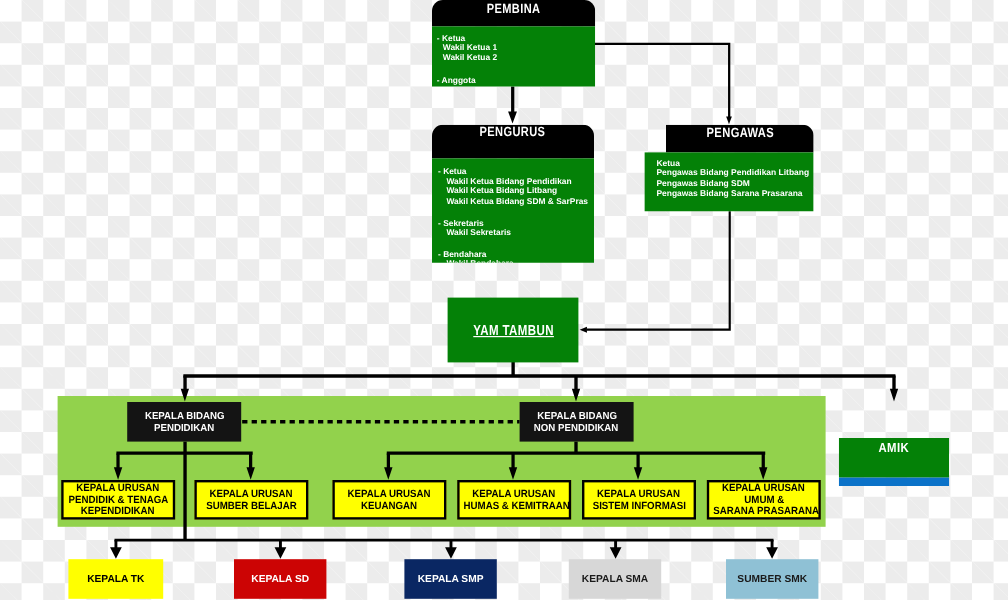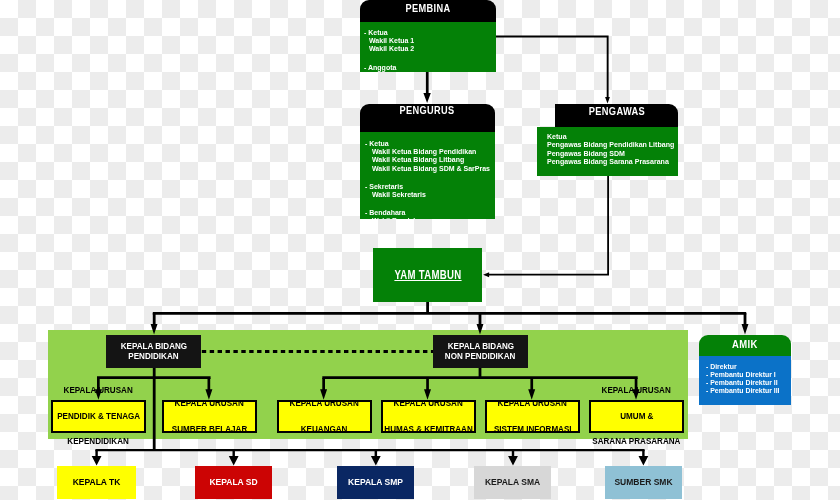--- a/index.html
+++ b/index.html
@@ -34,22 +34,22 @@
   
   #panel{position:absolute;background:#92d24c;z-index:1;}
 
   
   .blackbox{position:absolute;z-index:8;background:#141414;color:#fff;font-weight:bold;
     display:flex;flex-direction:column;align-items:center;justify-content:center;
     text-align:center;line-height:1.15;}
 
   
   .yellowbox{position:absolute;z-index:8;background:#ffff00;border:2px solid #000;color:#000;
-    font-weight:bold;display:flex;flex-direction:column;align-items:center;
-    justify-content:center;text-align:center;line-height:1.12;box-sizing:border-box;gap:16px;}
+    font-weight:bold;display:flex;flex-direction:column;
+    justify-content:center;text-align:center;line-height:1.12;box-sizing:border-box;}
 
   
   .schoolbox{position:absolute;z-index:8;display:flex;align-items:center;justify-content:center;
     font-weight:bold;text-align:center;box-sizing:border-box;padding-bottom:1px;line-height:1;}
 </style>
 </head>
 <body>
 
 <div id="stage">
 
@@ -137,21 +137,21 @@
       <div class="ln">Pengawas Bidang SDM</div>
       <div class="ln">Pengawas Bidang Sarana Prasarana</div>
     </div>
   </div>
 
   <div class="greenbox" style="left:373px;top:248px;width:109px;height:54px;font-size:12px;text-decoration:underline;">
     <span class="cond">YAM TAMBUN</span>
   </div>
 
   <div class="card" style="left:699px;top:335px;width:92px;height:70px;">
-    <div class="hdr" style="height:21px;background:#048107;font-size:11px;padding-top:3px;">
+    <div class="hdr" style="height:33px;background:#048107;font-size:11px;padding-top:3px;margin-top:30px;">
       <span class="cond86">AMIK</span>
       </div>
     <div class="bdy" style="height:49px;background:#0b72c8;padding:7px 0 0 7px;font-size:6.9px;line-height:8.1px;">
       <div class="ln">- Direktur</div>
       <div class="ln">- Pembantu Direktur I</div>
       <div class="ln">- Pembantu Direktur II</div>
       <div class="ln">- Pembantu Direktur III</div>
     </div>
   </div>
 

